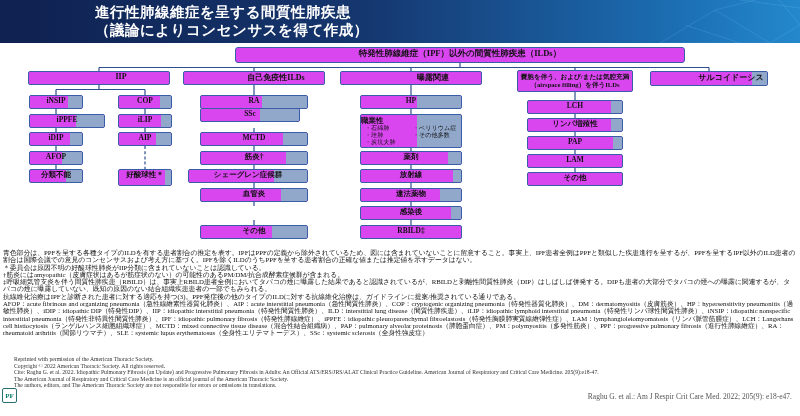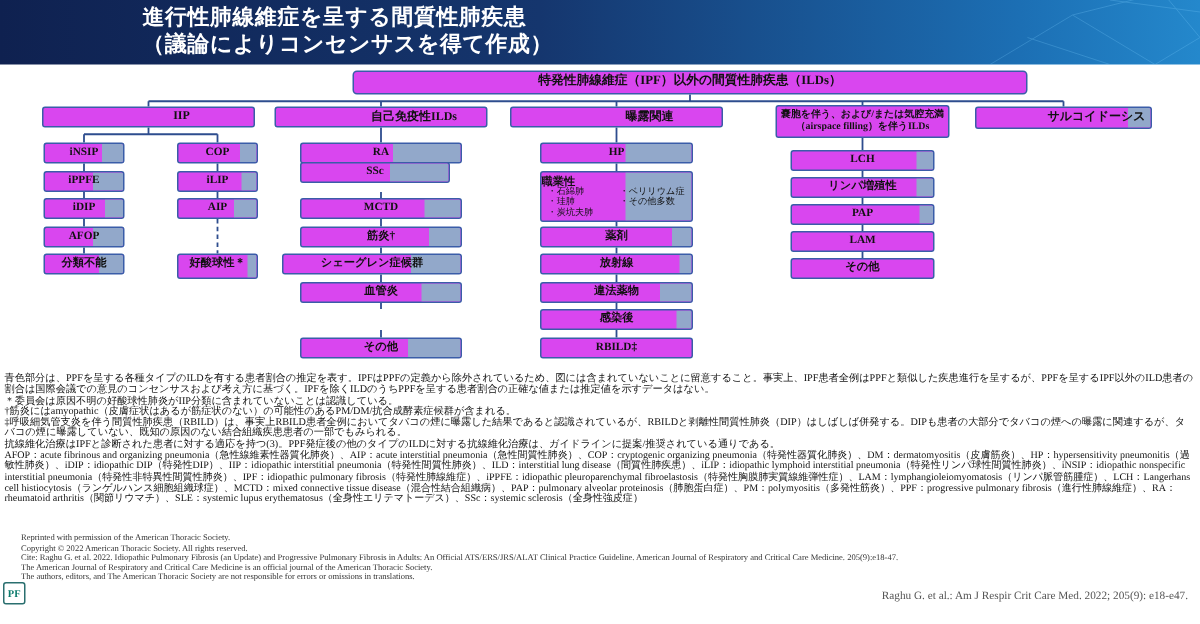--- a/index.html
+++ b/index.html
@@ -97,21 +97,21 @@
   </div>
   <div class="nbox ghead" style="left:650px;top:71px;width:118px;height:15px">
     <div class="shade" style="width: 13%;"></div>
     <span class="nlabel">サルコイドーシス</span>
   </div>
 
   <div class="nbox" style="left:29px;top:95px;width:54px;height:14px">
     <div class="shade" style="width: 26%;"></div>
     <span class="nlabel">iNSIP</span>
   </div>
-  <div class="nbox" style="left:29px;top:114px;width:54px;height:14px">
+  <div class="nbox" style="left:29px;top:114px;width:76px;height:14px">
     <div class="shade" style="width: 38%;"></div>
     <span class="nlabel">iPPFE</span>
   </div>
   <div class="nbox" style="left:29px;top:132px;width:54px;height:14px">
     <div class="shade" style="width: 24%;"></div>
     <span class="nlabel">iDIP</span>
   </div>
   <div class="nbox" style="left:29px;top:151px;width:54px;height:14px">
     <div class="shade" style="width: 38%;"></div>
     <span class="nlabel">AFOP</span>

